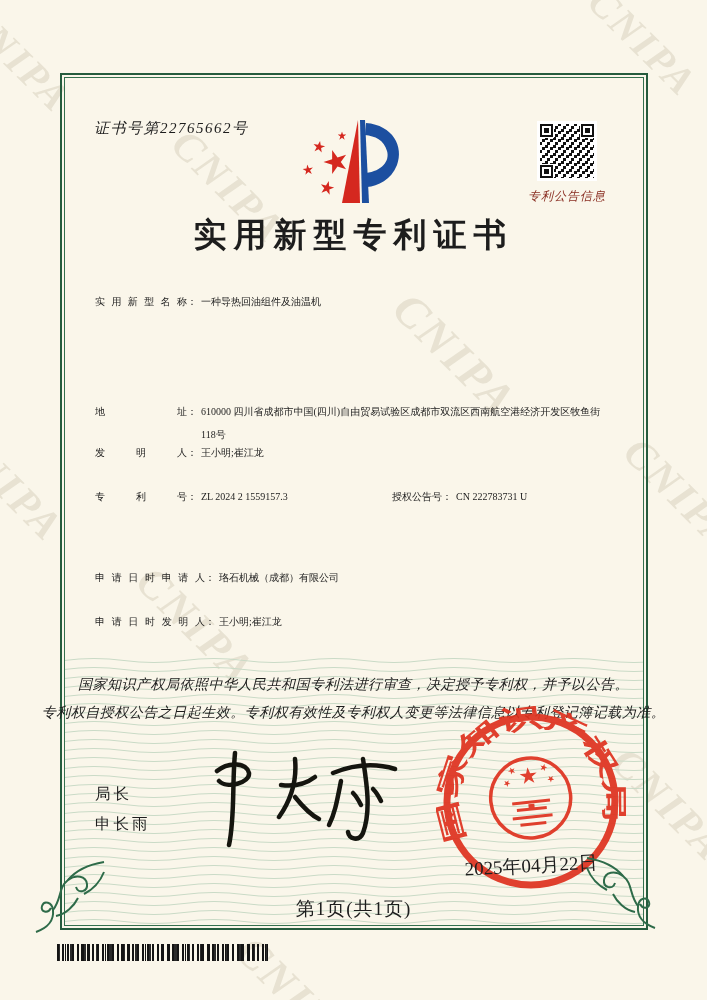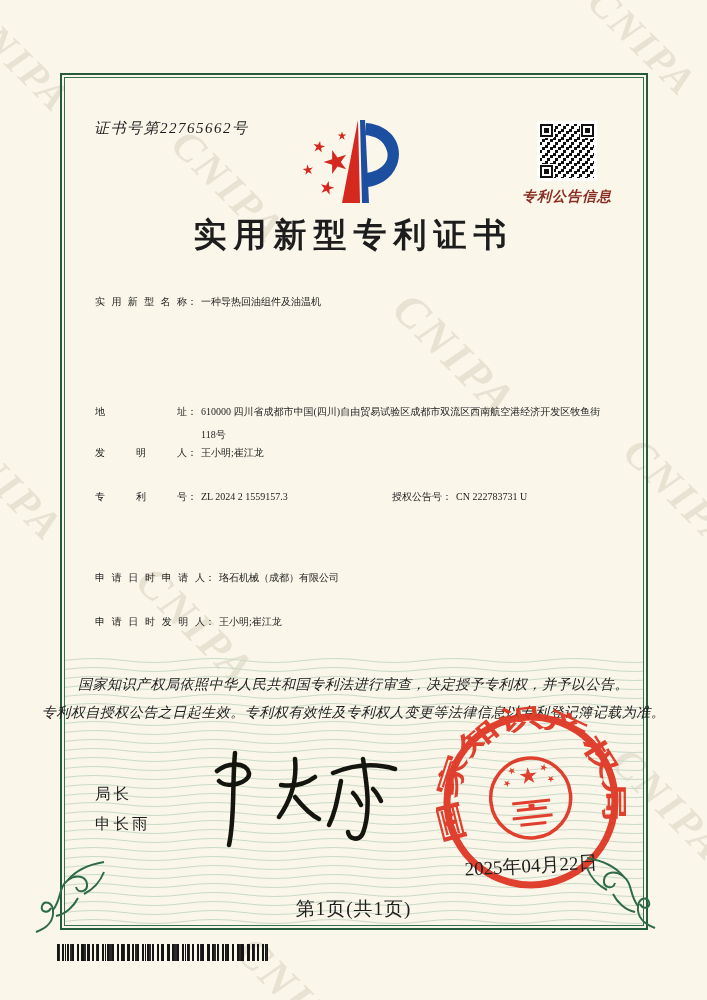--- a/index.html
+++ b/index.html
@@ -7,22 +7,22 @@
         font-family:"Liberation Serif","DejaVu Serif",serif;color:#1d1d1d;}
   .wm{position:absolute;font-style:italic;font-weight:bold;letter-spacing:3px;
       color:rgba(150,138,108,0.18);transform:rotate(45deg);transform-origin:left top;z-index:1;}
   .frame{position:absolute;left:60px;top:73px;width:588px;height:857px;
          border:2.5px solid #265c3e;box-sizing:border-box;z-index:2;}
   .frame:after{content:"";position:absolute;inset:2px;border:1px solid #34704e;}
   .waves{position:absolute;left:64px;top:656px;z-index:1;}
   .certno{position:absolute;left:94px;top:119px;font-size:15px;letter-spacing:1.5px;z-index:4;font-style:italic;}
   .logo{position:absolute;left:290px;top:110px;z-index:4;color:#d5281f;}
   .qr{position:absolute;left:537px;top:121px;z-index:4;}
-  .qrcap{position:absolute;left:512px;top:188px;width:110px;text-align:center;font-size:14px;
-         color:#8a2f23;font-style:italic;letter-spacing:1px;z-index:4;font-weight:bold;}
+  .qrcap{position:absolute;left:512px;top:188px;width:110px;text-align:center;font-size:12px;
+         color:#8a2f23;font-style:italic;letter-spacing:1px;z-index:4;}
   .title{position:absolute;left:0;top:213px;width:100%;text-align:center;font-size:33px;
          font-weight:bold;letter-spacing:7px;z-index:4;}
   .row{position:absolute;left:95px;font-size:10px;line-height:23px;white-space:nowrap;z-index:4;}
   .lb{display:inline-block;text-align:justify;text-align-last:justify;vertical-align:top;}
   .w6{width:92px;}.w7{width:110px;}
   .val{margin-left:4px;vertical-align:top;}
   .wrapval{display:inline-block;width:404px;white-space:normal;word-break:break-all;}
   .g2{position:absolute;left:297px;top:0;white-space:nowrap;}
   .decl{position:absolute;left:0;width:100%;text-align:center;font-size:14px;font-style:italic;
         letter-spacing:0.5px;z-index:4;}

